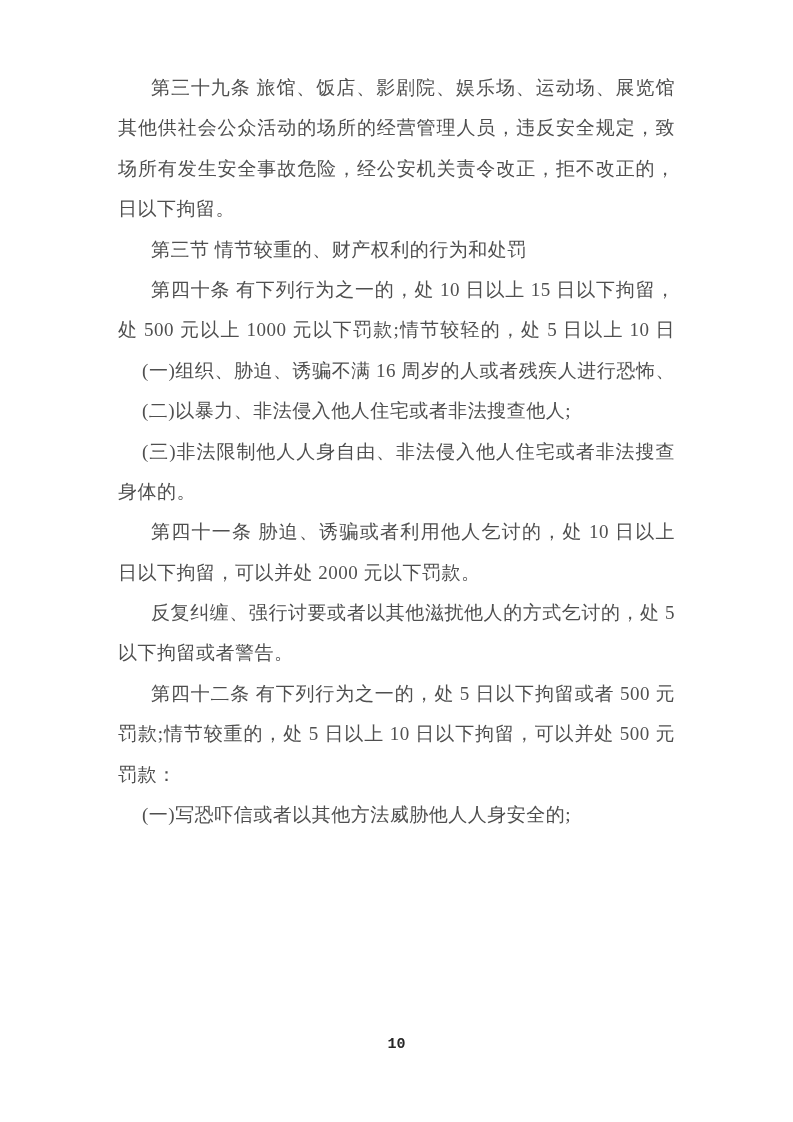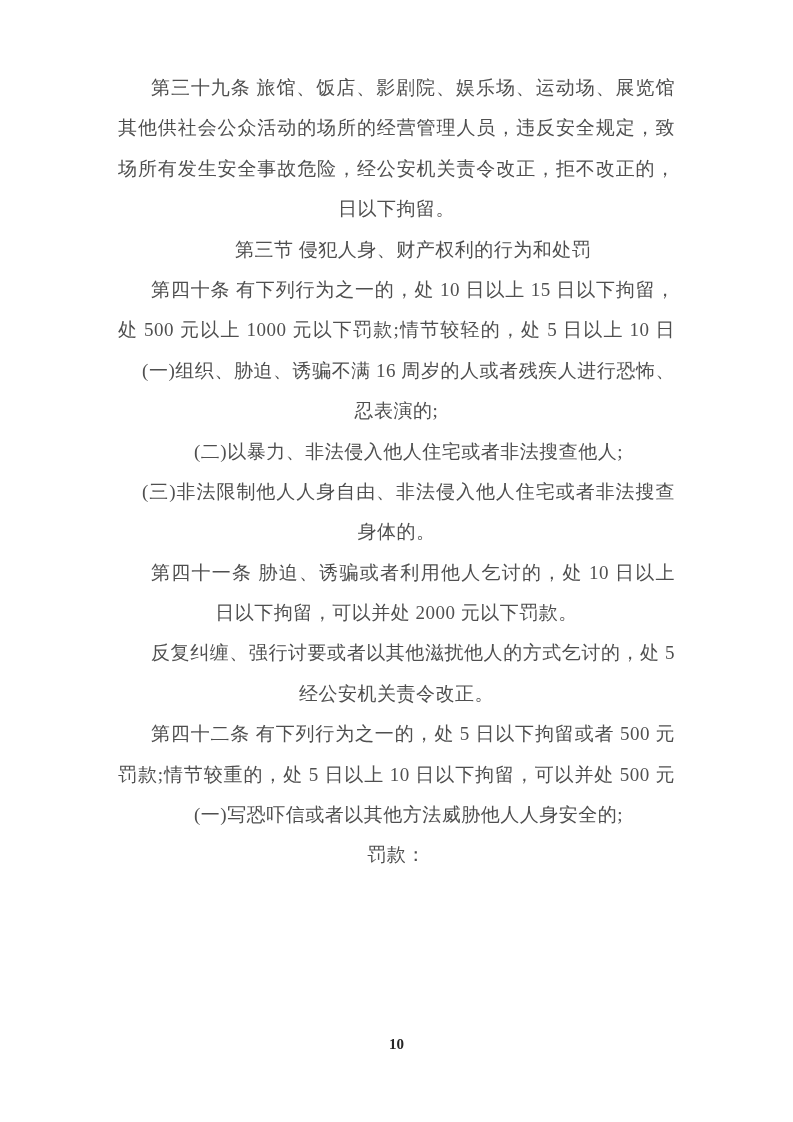--- a/index.html
+++ b/index.html
@@ -20,21 +20,21 @@
     left: 118px;
     top: 68px;
     width: 557px;
   }
   .line {
     font-size: 19px;
     line-height: 40.4px;
     height: 40.4px;
     color: #4f4f4f;
     letter-spacing: 0.5px;
-    text-align: center;
+    text-align: left;
     overflow: hidden;
   }
   .line.justify {
     text-align: justify;
     text-align-last: justify;
   }
   .line.indent {
     padding-left: 33px;
   }
   .line.indent-paren {
@@ -42,43 +42,42 @@
   }
   .page-number {
     position: absolute;
     top: 1036px;
     left: 0;
     width: 793px;
     text-align: center;
     font-size: 15px;
     font-weight: 700;
     color: #262626;
-    font-family: Liberation Serif, serif;
+    font-family: Liberation Mono, monospace;
   }
 </style>
 </head>
 <body>
 
 <div class="page">
   <div class="content">
     <div class="line indent justify">第三十九条 旅馆、饭店、影剧院、娱乐场、运动场、展览馆或者</div>
     <div class="line justify">其他供社会公众活动的场所的经营管理人员，违反安全规定，致使该</div>
     <div class="line justify">场所有发生安全事故危险，经公安机关责令改正，拒不改正的，处 5</div>
     <div class="line">日以下拘留。</div>
-    <div class="line indent">第三节 侵犯人身、财产权利的行为和处罚</div>
+    <div class="line indent">第三节 情节较重的、财产权利的行为和处罚</div>
     <div class="line indent justify">第四十条 有下列行为之一的，处 10 日以上 15 日以下拘留，并</div>
     <div class="line justify">处 500 元以上 1000 元以下罚款;情节较轻的，处 5 日以上 10 日以下</div>
     <div class="line indent-paren justify">(一)组织、胁迫、诱骗不满 16 周岁的人或者残疾人进行恐怖、残</div>
-    <div class="line">忍表演的;</div>
     <div class="line indent-paren">(二)以暴力、非法侵入他人住宅或者非法搜查他人;</div>
     <div class="line indent-paren justify">(三)非法限制他人人身自由、非法侵入他人住宅或者非法搜查他人</div>
     <div class="line">身体的。</div>
     <div class="line indent justify">第四十一条 胁迫、诱骗或者利用他人乞讨的，处 10 日以上 15</div>
     <div class="line">日以下拘留，可以并处 2000 元以下罚款。</div>
     <div class="line indent justify">反复纠缠、强行讨要或者以其他滋扰他人的方式乞讨的，处 5 日</div>
-    <div class="line">经公安机关责令改正。</div>
+    <div class="line">以下拘留或者警告。</div>
     <div class="line indent justify">第四十二条 有下列行为之一的，处 5 日以下拘留或者 500 元以下</div>
     <div class="line justify">罚款;情节较重的，处 5 日以上 10 日以下拘留，可以并处 500 元以下</div>
+    <div class="line">罚款：</div>
     <div class="line indent-paren">(一)写恐吓信或者以其他方法威胁他人人身安全的;</div>
-    <div class="line">罚款：</div>
   </div>
   <div class="page-number">10</div>
 </div>
 
 </body></html>

